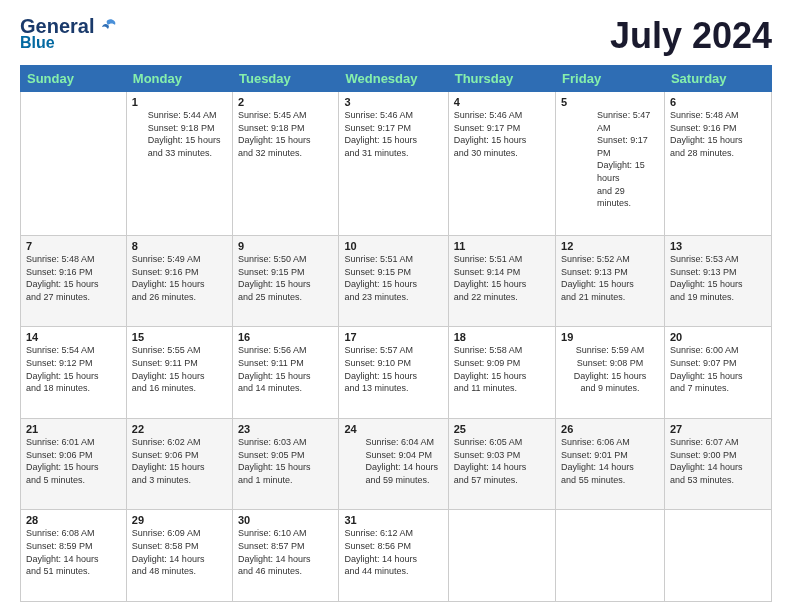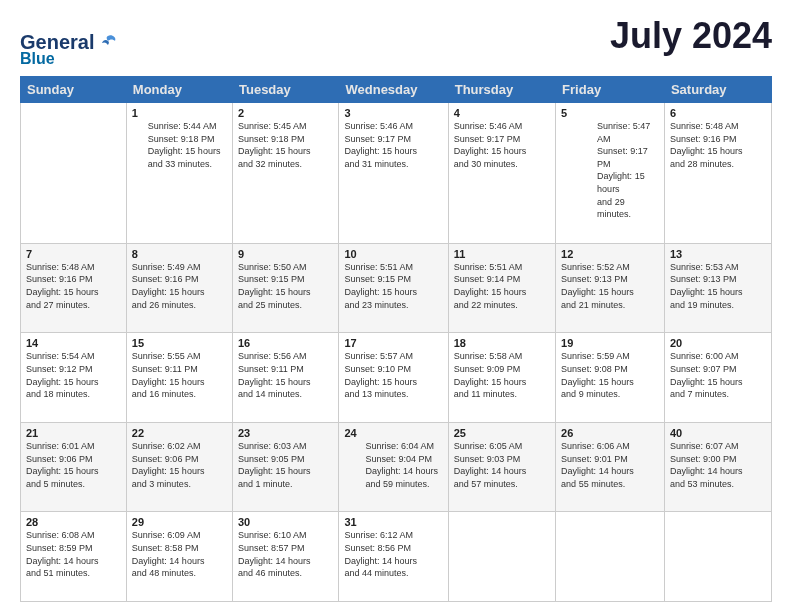--- a/index.html
+++ b/index.html
@@ -40,21 +40,21 @@
       font-size: 16px;
       color: #333;
     }
     table {
       width: 100%;
       border-collapse: collapse;
       flex: 1;
     }
     thead tr th {
       background-color: #2e6db4;
-      color: #e5e5e5;
+      color: #86efac;
       text-align: left;
       padding: 5px 6px;
       font-size: 13px;
       font-weight: bold;
       border: 1px solid #2e6db4;
     }
     tbody tr td {
       border: 1px solid #ccc;
       vertical-align: top;
       padding: 4px 5px;
@@ -80,21 +80,21 @@
       line-height: 1.4;
       color: #333;
     }
   </style>
 </head>
 <body>
 
 <div class="page">
   <div class="header">
     <div class="logo">
-      <div style="display:flex;align-items:center;gap:3px;margin-top:16px;">
+      <div style="display:flex;align-items:center;gap:3px;">
         <span style="font-size:20px;font-weight:bold;color:#1a3a6b;">General</span>
         <svg width="22" height="22" viewBox="0 0 22 22">
           <path d="M11 4 C14 2, 20 5, 18 9 C16 7, 13 7, 11 9 C11 9, 8 5, 11 4Z" fill="#4a90d9"></path>
           <path d="M11 9 C9 7, 6 8, 5 11 C7 10, 9 10, 11 13 C11 13, 13 10, 11 9Z" fill="#2e6db4"></path>
         </svg>
       </div>
       <span style="font-size:16px;font-weight:bold;color:#0369a1;margin-top:-4px;">Blue</span>
     </div>
     <div class="title-block">
       <div class="month-year">July 2024</div>
@@ -242,21 +242,21 @@
           </td>
           <td>
             <span class="day-num">18</span>
             <div class="day-info" style="white-space: pre-line;">Sunrise: 5:58 AM
 Sunset: 9:09 PM
 Daylight: 15 hours
 and 11 minutes.</div>
           </td>
           <td>
             <span class="day-num">19</span>
-            <div class="day-info" style="white-space: pre-line;">Sunrise: 5:59 AM
+            <div class="day-info" style="white-space: pre-line; text-align: center;">Sunrise: 5:59 AM
 Sunset: 9:08 PM
 Daylight: 15 hours
 and 9 minutes.</div>
           </td>
           <td>
             <span class="day-num">20</span>
             <div class="day-info" style="white-space: pre-line;">Sunrise: 6:00 AM
 Sunset: 9:07 PM
 Daylight: 15 hours
 and 7 minutes.</div>
@@ -299,21 +299,21 @@
 and 57 minutes.</div>
           </td>
           <td>
             <span class="day-num">26</span>
             <div class="day-info" style="white-space: pre-line;">Sunrise: 6:06 AM
 Sunset: 9:01 PM
 Daylight: 14 hours
 and 55 minutes.</div>
           </td>
           <td>
-            <span class="day-num">40</span>
+            <span class="day-num">27</span>
             <div class="day-info" style="white-space: pre-line;">Sunrise: 6:07 AM
 Sunset: 9:00 PM
 Daylight: 14 hours
 and 53 minutes.</div>
           </td>
         </tr>
         <tr>
           <td>
             <span class="day-num">28</span>
             <div class="day-info" style="white-space: pre-line;">Sunrise: 6:08 AM

